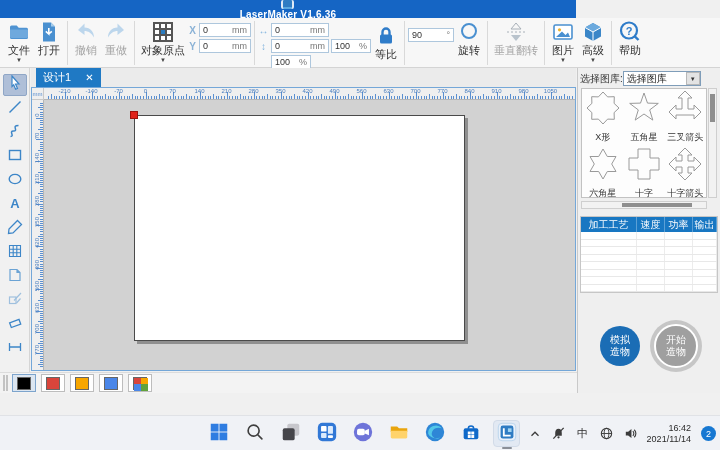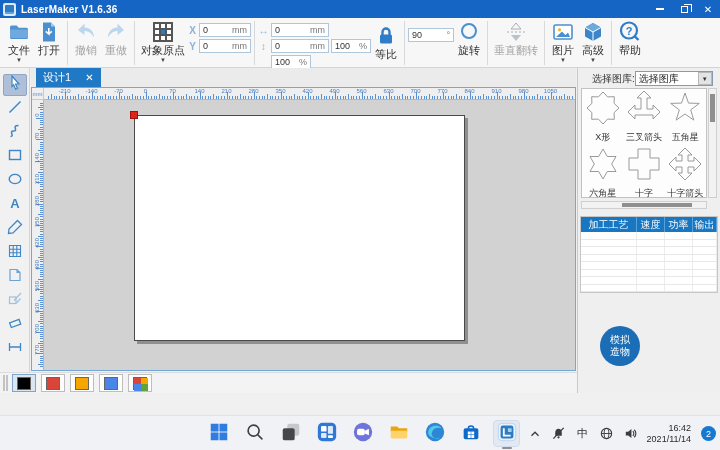--- a/index.html
+++ b/index.html
@@ -1,20 +1,20 @@
 <!DOCTYPE html>
 <html><head>
 <meta charset="utf-8">
 <style>
   html,body{margin:0;padding:0;background:#000;}
   *{box-sizing:border-box;font-family:"Liberation Sans","DejaVu Sans",sans-serif;}
   .screen{position:relative;width:720px;height:450px;background:#f0f0f0;overflow:hidden;}
 
   
-  .titlebar{position:absolute;left:0;top:0;width:720px;height:18px;background:#1565c4;display:flex;align-items:center;color:#fff;}
+  .titlebar{position:absolute;left:0;top:0;width:576px;height:18px;background:#1565c4;display:flex;align-items:center;color:#fff;flex-direction:column;}
   .appicon{width:13px;height:13px;margin:0 5px 0 3px;background:#dfe9f6;border-radius:2px;display:flex;align-items:center;justify-content:center;}
   .appicon .inner{width:9px;height:9px;background:#2f7cc3;border-radius:1px;border-bottom:2px solid #5aa7e0;}
   .apptitle{font-size:10px;font-weight:bold;letter-spacing:.2px;}
   .wincontrols{margin-left:auto;display:flex;height:100%;}
   .winbtn{width:24px;height:100%;display:flex;align-items:center;justify-content:center;color:#fff;font-size:10px;}
   .minbar{width:8px;height:1.5px;background:#fff;}
   .restoreicon{width:7px;height:7px;border:1px solid #fff;position:relative;}
   .restoreicon:before{content:"";position:absolute;left:2px;top:-3px;width:7px;height:7px;border:1px solid #fff;border-left:none;border-bottom:none;}
 
   
@@ -56,21 +56,21 @@
   .htick{position:absolute;bottom:0;width:1px;background:#5a8fd0;}
   .vtick{position:absolute;right:0;height:1px;background:#5a8fd0;}
   .hlab{position:absolute;top:0px;font-size:6px;color:#4a7fc0;transform:translateX(-50%);}
   .vlab{position:absolute;left:-1px;font-size:6px;color:#4a7fc0;transform:rotate(-90deg);transform-origin:center;width:12px;text-align:center;}
   .page{position:absolute;left:102px;top:27px;width:331px;height:226px;background:#fff;border:1px solid #4a4a4a;box-shadow:3px 3px 0 #8f8f8f;}
   .handle{position:absolute;left:-5px;top:-5px;width:8px;height:8px;background:#e0231b;border:1px solid #9e130d;}
 
   
   .rpanel{position:absolute;left:577px;top:68px;width:143px;height:325px;background:#efefef;border-left:1px solid #c9c9c9;}
   .librow{position:absolute;left:2px;top:3px;display:flex;align-items:center;}
-  .liblabel{font-size:10px;color:#333;white-space:nowrap;margin-left:12px;}
+  .liblabel{font-size:10px;color:#333;white-space:nowrap;}
   .combo{width:78px;height:15px;background:#fff;border:1px solid #7f9db9;display:flex;align-items:center;font-size:10px;color:#222;}
   .combo .cval{flex:1;padding-left:3px;white-space:nowrap;overflow:hidden;}
   .combo .cbtn{width:14px;height:13px;background:#e3e3e3;border:1px solid #b8b8b8;display:flex;align-items:center;justify-content:center;font-size:6px;color:#333;}
   .gallery{position:absolute;left:3px;top:20px;width:126px;height:110px;background:#fdfdfd;border:1px solid #c2c2c2;display:grid;grid-template-columns:repeat(3,1fr);}
   .shape{display:flex;flex-direction:column;align-items:center;justify-content:flex-end;padding-bottom:1px;}
   .shape .slabel{font-size:9px;color:#333;white-space:nowrap;}
   .vsb{position:absolute;right:3px;top:20px;width:9px;height:110px;background:#f2f2f2;border:1px solid #cfcfcf;}
   .vsb .thumb{position:absolute;left:1px;top:5px;width:5px;height:28px;background:#8f8f8f;}
   .hsb{position:absolute;left:3px;top:133px;width:126px;height:8px;background:#f2f2f2;border:1px solid #cfcfcf;}
   .hsb .thumb{position:absolute;top:1px;left:40px;width:70px;height:4px;background:#8f8f8f;}
@@ -746,29 +746,29 @@
     </div>
     <div class="gallery">
         <div class="shape">
           <span><svg width="36" height="38" viewBox="0 0 36 38" fill="none" stroke="#9a9a9a" stroke-width="1">
               <polygon points="34,19 29.1,23.6 29.3,30.3 22.6,30.1 18,35 13.4,30.1 6.7,30.3 6.9,23.6 2,19 6.9,14.4 6.7,7.7 13.4,7.9 18,3 22.6,7.9 29.3,7.7 29.1,14.4"></polygon>
             </svg></span>
           <span class="slabel">X形</span>
         </div>
         <div class="shape">
           <span><svg width="36" height="38" viewBox="0 0 36 38" fill="none" stroke="#9a9a9a" stroke-width="1">
-              <polygon points="18,2 25,9 21,9 21,20 27,20 27,16 34,23 27,30 27,26 9,26 9,30 2,23 9,16 9,20 15,20 15,9 11,9"></polygon>
-            </svg></span>
-          <span class="slabel">三叉箭头</span>
+              <polygon points="18,4 21.5,14.1 32.3,14.4 23.7,20.9 26.8,31.1 18,25 9.2,31.1 12.3,20.9 3.7,14.4 14.5,14.1"></polygon>
+            </svg></span>
+          <span class="slabel">五角星</span>
         </div>
         <div class="shape">
           <span><svg width="36" height="38" viewBox="0 0 36 38" fill="none" stroke="#9a9a9a" stroke-width="1">
-              <polygon points="18,4 21.5,14.1 32.3,14.4 23.7,20.9 26.8,31.1 18,25 9.2,31.1 12.3,20.9 3.7,14.4 14.5,14.1"></polygon>
-            </svg></span>
-          <span class="slabel">五角星</span>
+              <polygon points="18,2 25,9 21,9 21,20 27,20 27,16 34,23 27,30 27,26 9,26 9,30 2,23 9,16 9,20 15,20 15,9 11,9"></polygon>
+            </svg></span>
+          <span class="slabel">三叉箭头</span>
         </div>
         <div class="shape">
           <span><svg width="36" height="38" viewBox="0 0 36 38" fill="none" stroke="#9a9a9a" stroke-width="1">
               <polygon points="18,4 22.3,11.5 31,11.5 26.7,19 31,26.5 22.3,26.5 18,34 13.7,26.5 5,26.5 9.3,19 5,11.5 13.7,11.5"></polygon>
             </svg></span>
           <span class="slabel">六角星</span>
         </div>
         <div class="shape">
           <span><svg width="36" height="38" viewBox="0 0 36 38" fill="none" stroke="#9a9a9a" stroke-width="1">
               <polygon points="12,4 24,4 24,13 33,13 33,25 24,25 24,34 12,34 12,25 3,25 3,13 12,13"></polygon>
@@ -843,20 +843,25 @@
             <span class="pc c1"></span>
             <span class="pc c2"></span>
             <span class="pc c3"></span>
           </div>
         </div>
     </div>
     <div class="actionarea">
       <div class="simbtn">
           <span class="bl">模拟造物</span>
         </div>
+      <div class="startbtn">
+          <span class="inner">
+            <span class="bl">开始造物</span>
+          </span>
+        </div>
     </div>
   </div>
 
   <div class="palrow">
     <span class="grip"></span>
   <span class="swatchbox selected">
         <span class="swatch" style="background: rgb(0, 0, 0);"></span>
       </span>
       <span class="swatchbox">
         <span class="swatch" style="background: rgb(217, 69, 59);"></span>

